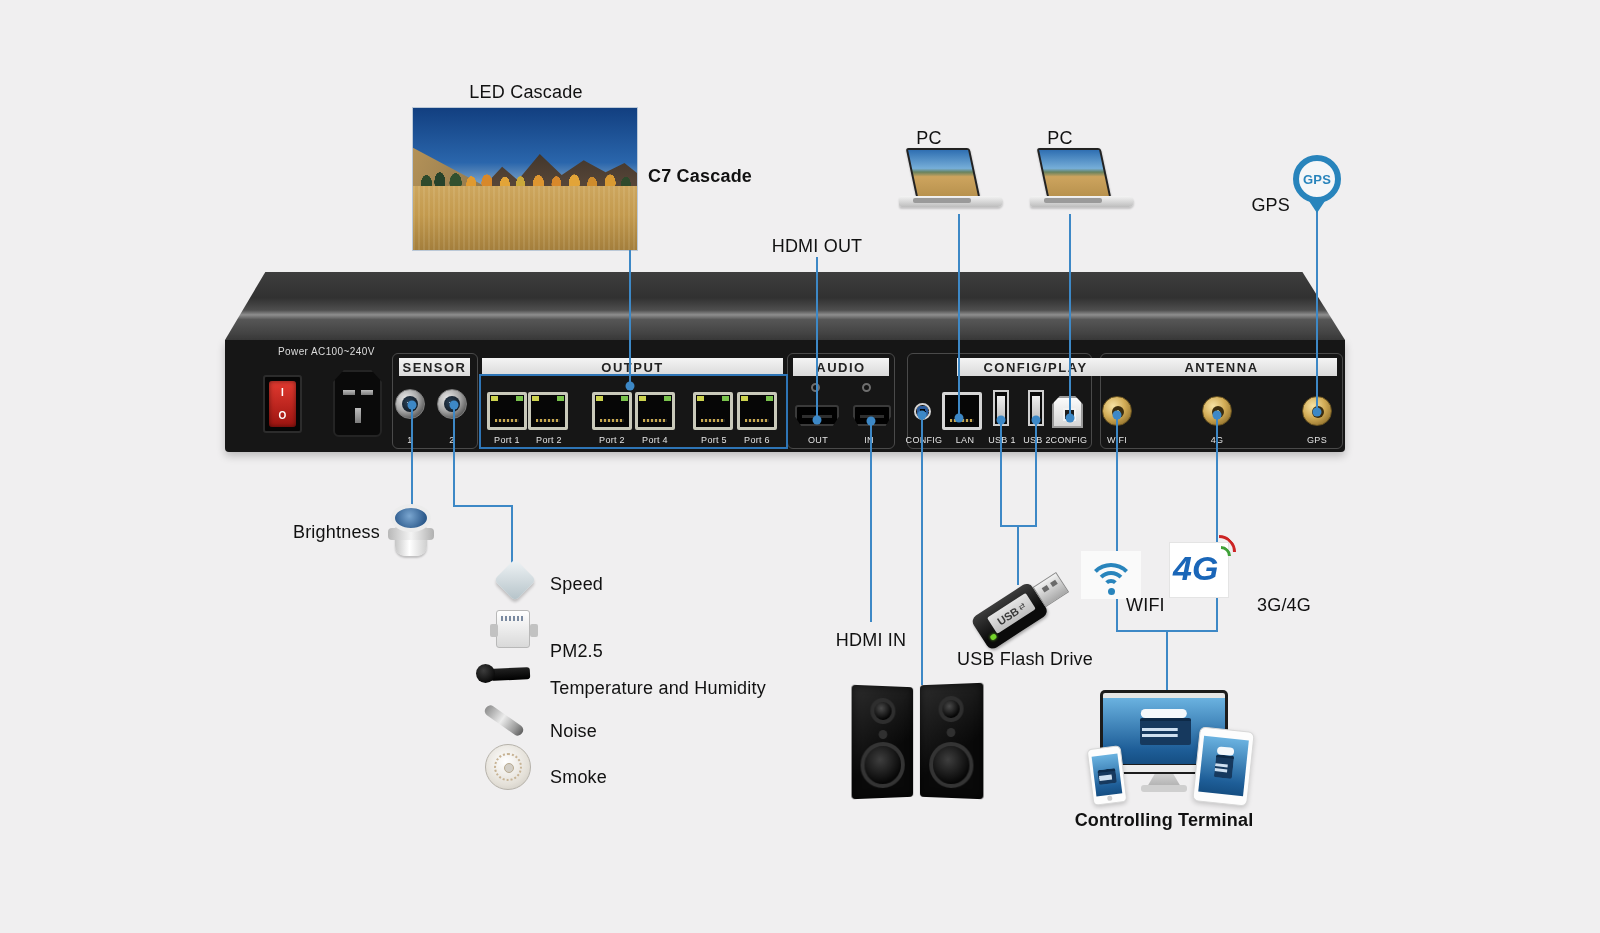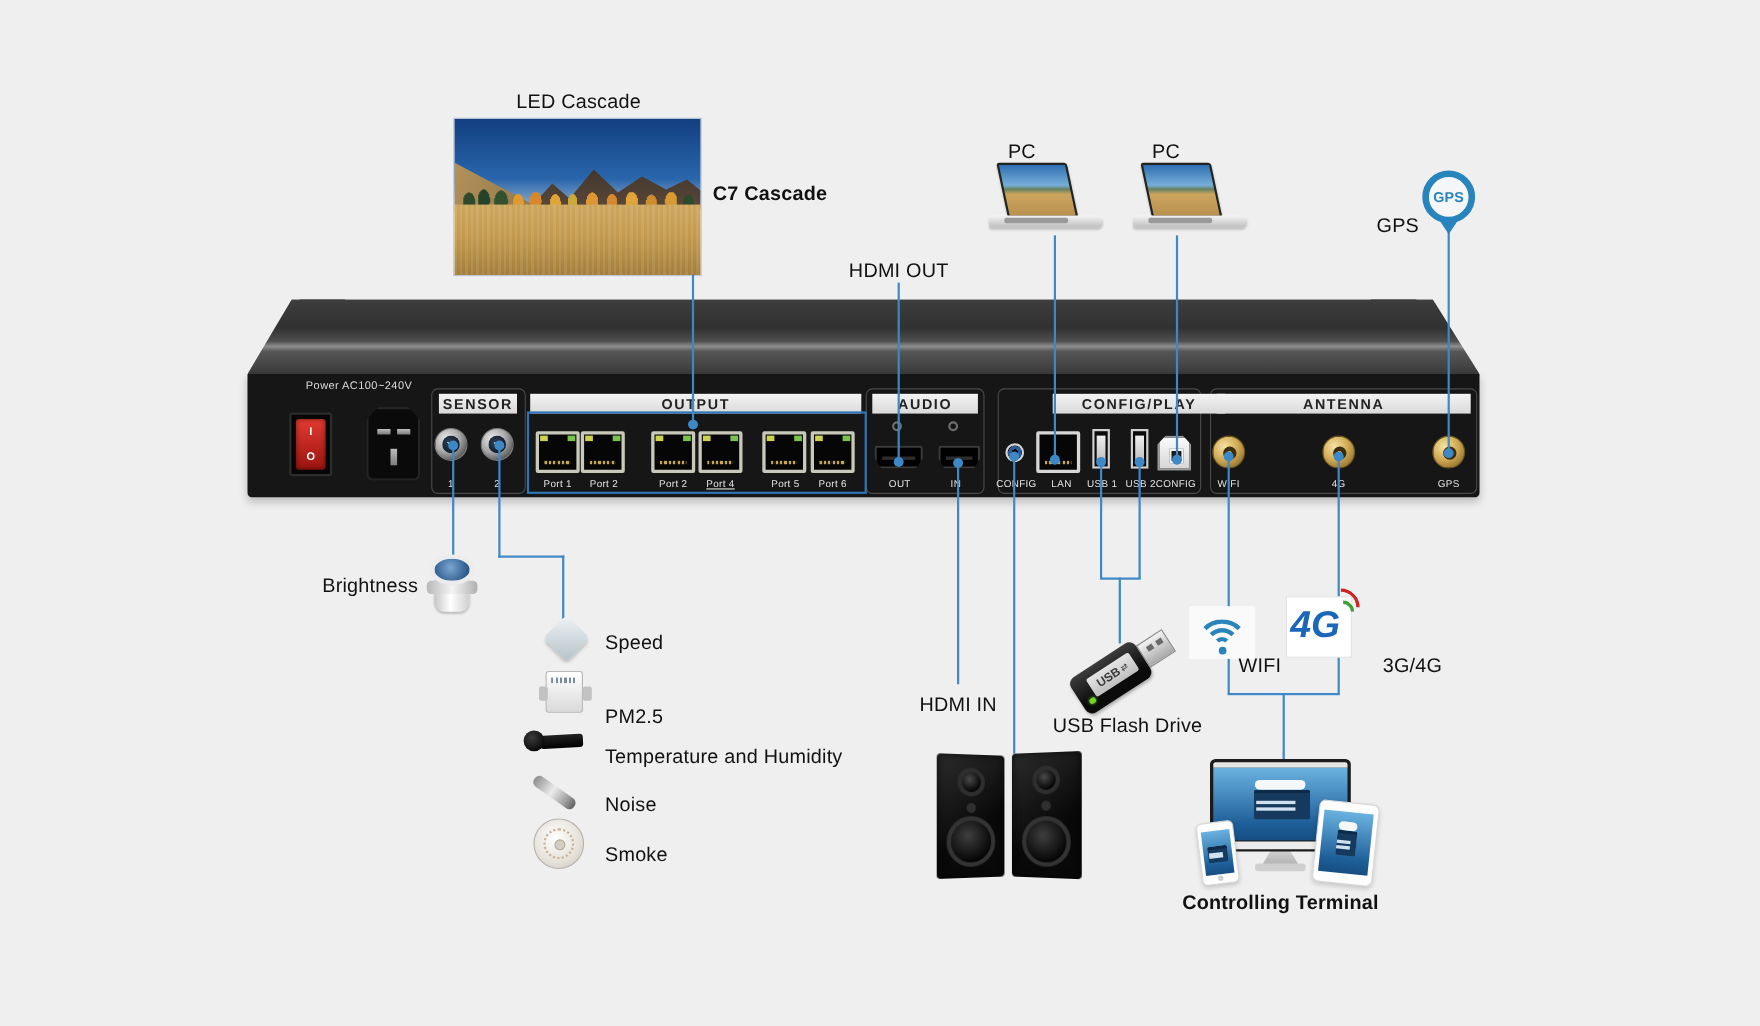--- a/index.html
+++ b/index.html
@@ -317,21 +317,21 @@
         <i class="pins"></i>
       </div>
     <div class="rj45" style="left:512px;">
         <i class="ll"></i>
         <i class="lr"></i>
         <i class="pins"></i>
       </div>
     <div class="plabel" style="left:282px;">Port 1</div>
     <div class="plabel" style="left:324px;">Port 2</div>
     <div class="plabel" style="left:387px;">Port 2</div>
-    <div class="plabel" style="left:430px;text-decoration:underline;">Port 4</div>
+    <div class="plabel" style="left:430px;">Port 4</div>
     <div class="plabel" style="left:489px;">Port 5</div>
     <div class="plabel" style="left:532px;">Port 6</div>
 
     <div class="sect" style="left:562px;width:108px;"></div>
     <div class="strip" style="left:568px;width:96px;">AUDIO</div>
     <div class="screw" style="left:586px;top:43px;"></div>
     <div class="screw" style="left:637px;top:43px;"></div>
     <div class="hdmi-port" style="left:570px;width:44px;"></div>
     <div class="hdmi-port" style="left:628px;width:38px;"></div>
     <div class="plabel" style="left:593px;">OUT</div>

